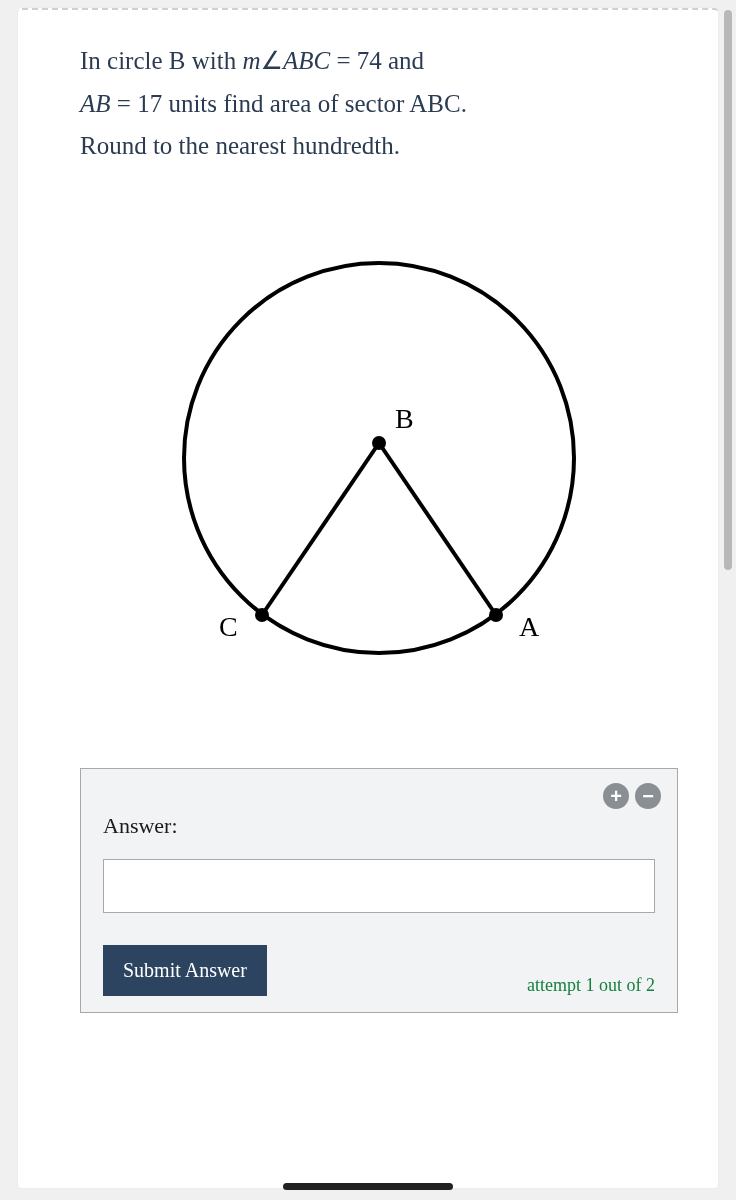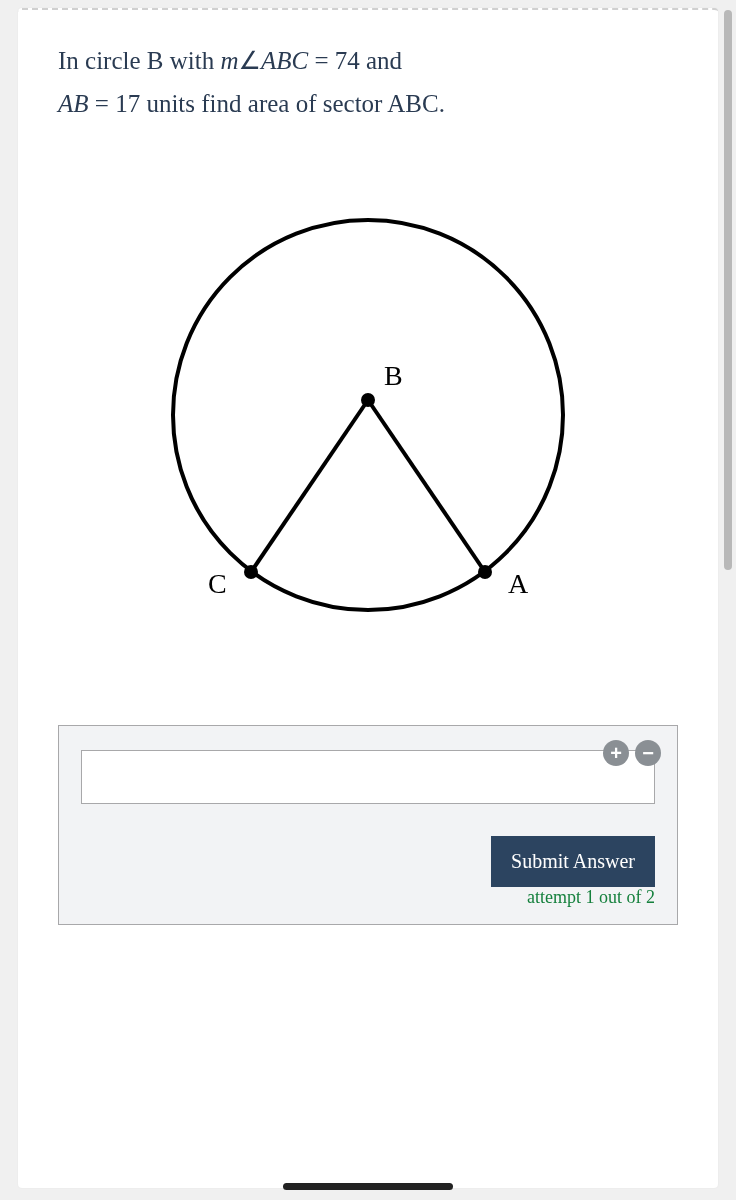--- a/index.html
+++ b/index.html
@@ -13,21 +13,21 @@
     .outer-frame {
       width: 736px;
       min-height: 1200px;
       background: #f0f0f0;
       padding: 8px 18px;
       position: relative;
     }
     .card {
       background: #ffffff;
       border-radius: 4px;
-      padding: 30px 40px 20px 40px;
+      padding: 30px 40px 20px 62px;
       min-height: 1180px;
       position: relative;
       box-shadow: 0 0 2px rgba(0,0,0,0.05);
       border-top: 2px dashed #d0d0d0;
     }
     .scrollbar-track {
       position: absolute;
       right: 4px;
       top: 10px;
       width: 8px;
@@ -102,21 +102,20 @@
       background: #fff;
       font-size: 20px;
       padding: 8px 12px;
       margin-bottom: 32px;
       font-family: Georgia, serif;
     }
     .bottom-row {
       display: flex;
       justify-content: space-between;
       align-items: flex-end;
-      flex-direction: column;
     }
     .submit-btn {
       background: #2c4460;
       color: #fff;
       border: none;
       padding: 14px 20px;
       font-size: 20px;
       font-family: Georgia, serif;
       cursor: pointer;
     }
@@ -138,20 +137,21 @@
   </style>
 </head>
 <body>
 
 <div class="outer-frame">
   <div class="card">
 
     <div class="question-text">
       <span>In circle B with </span><span class="math-i">m</span><span>∠</span><span class="math-i">ABC</span><span> = 74</span><span> and</span><br>
       <span class="math-i">AB</span><span> = 17 units find area of sector ABC.</span><br>
+      <span>Round to the nearest hundredth.</span>
     </div>
 
     <div class="diagram-area">
       <svg class="circle-svg" viewBox="0 0 460 460">
         <circle cx="230" cy="230" r="195" fill="none" stroke="#000" stroke-width="4"></circle>
 
         <line x1="230" y1="215" x2="347" y2="387" stroke="#000" stroke-width="4"></line>
         <line x1="230" y1="215" x2="113" y2="387" stroke="#000" stroke-width="4"></line>
 
         <circle cx="230" cy="215" r="7" fill="#000"></circle>
@@ -166,20 +166,21 @@
 
     <div class="answer-box">
       <div class="zoom-controls">
         <div class="zoom-btn">
           <span>+</span>
         </div>
         <div class="zoom-btn">
           <span>−</span>
         </div>
       </div>
+      <div class="answer-label">Answer:</div>
       <input type="text" class="answer-input" value="" style="">
       <div class="bottom-row">
         <button class="submit-btn">Submit Answer</button>
         <span class="attempt-text">attempt 1 out of 2</span>
       </div>
     </div>
 
   </div>
 
   <div class="scrollbar-track">

